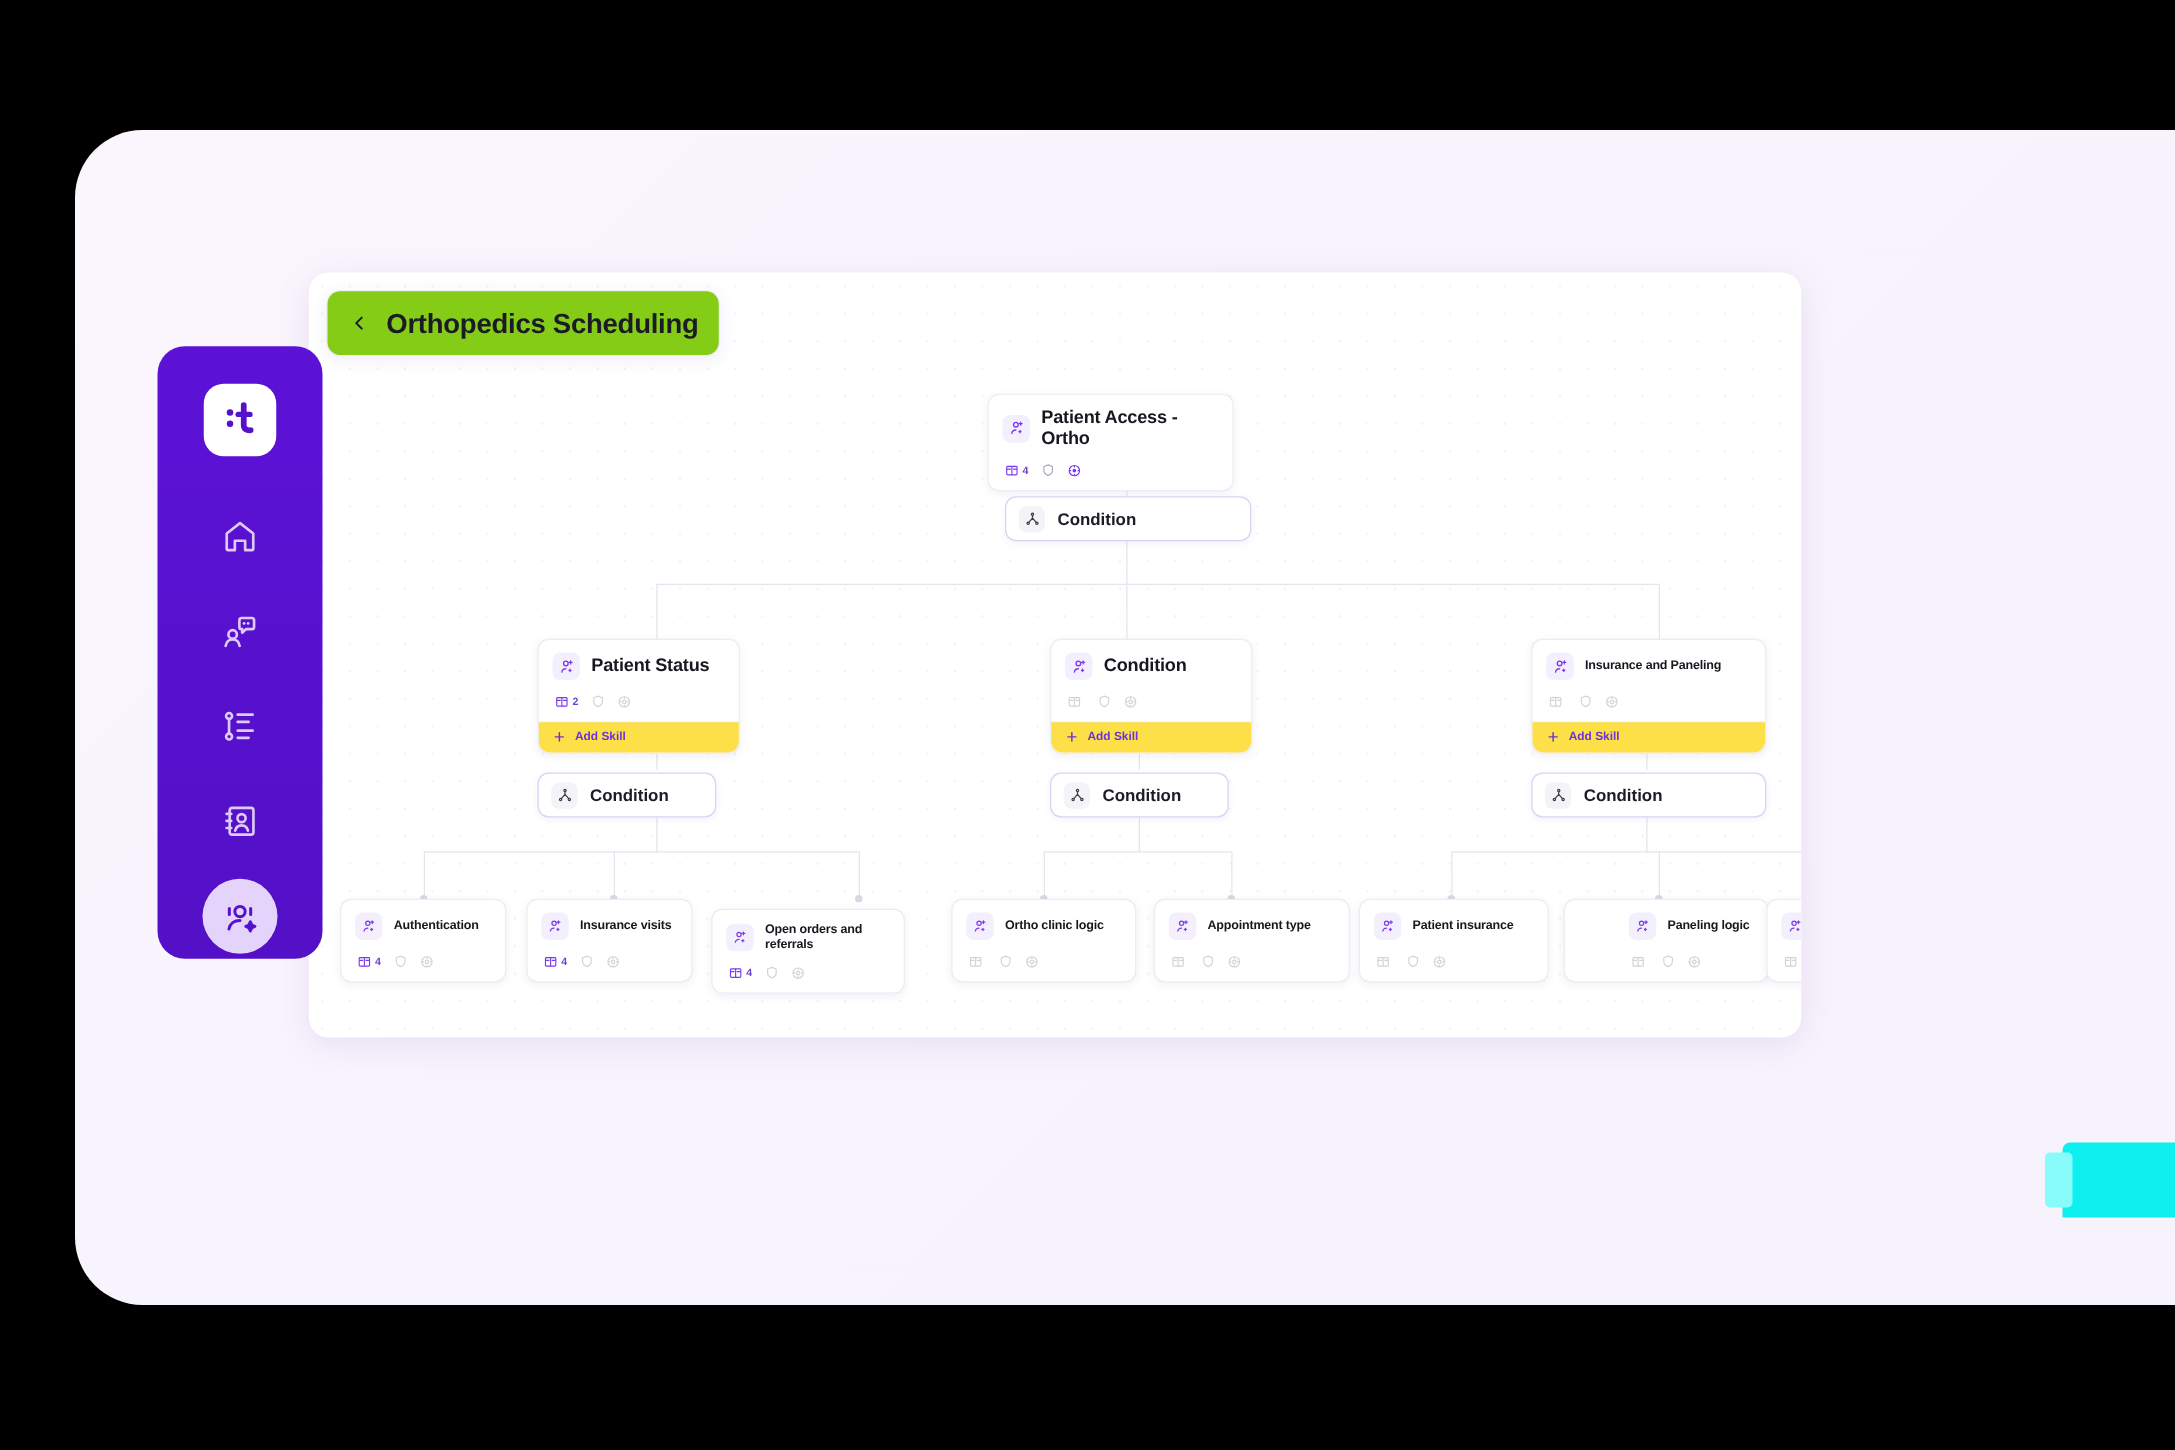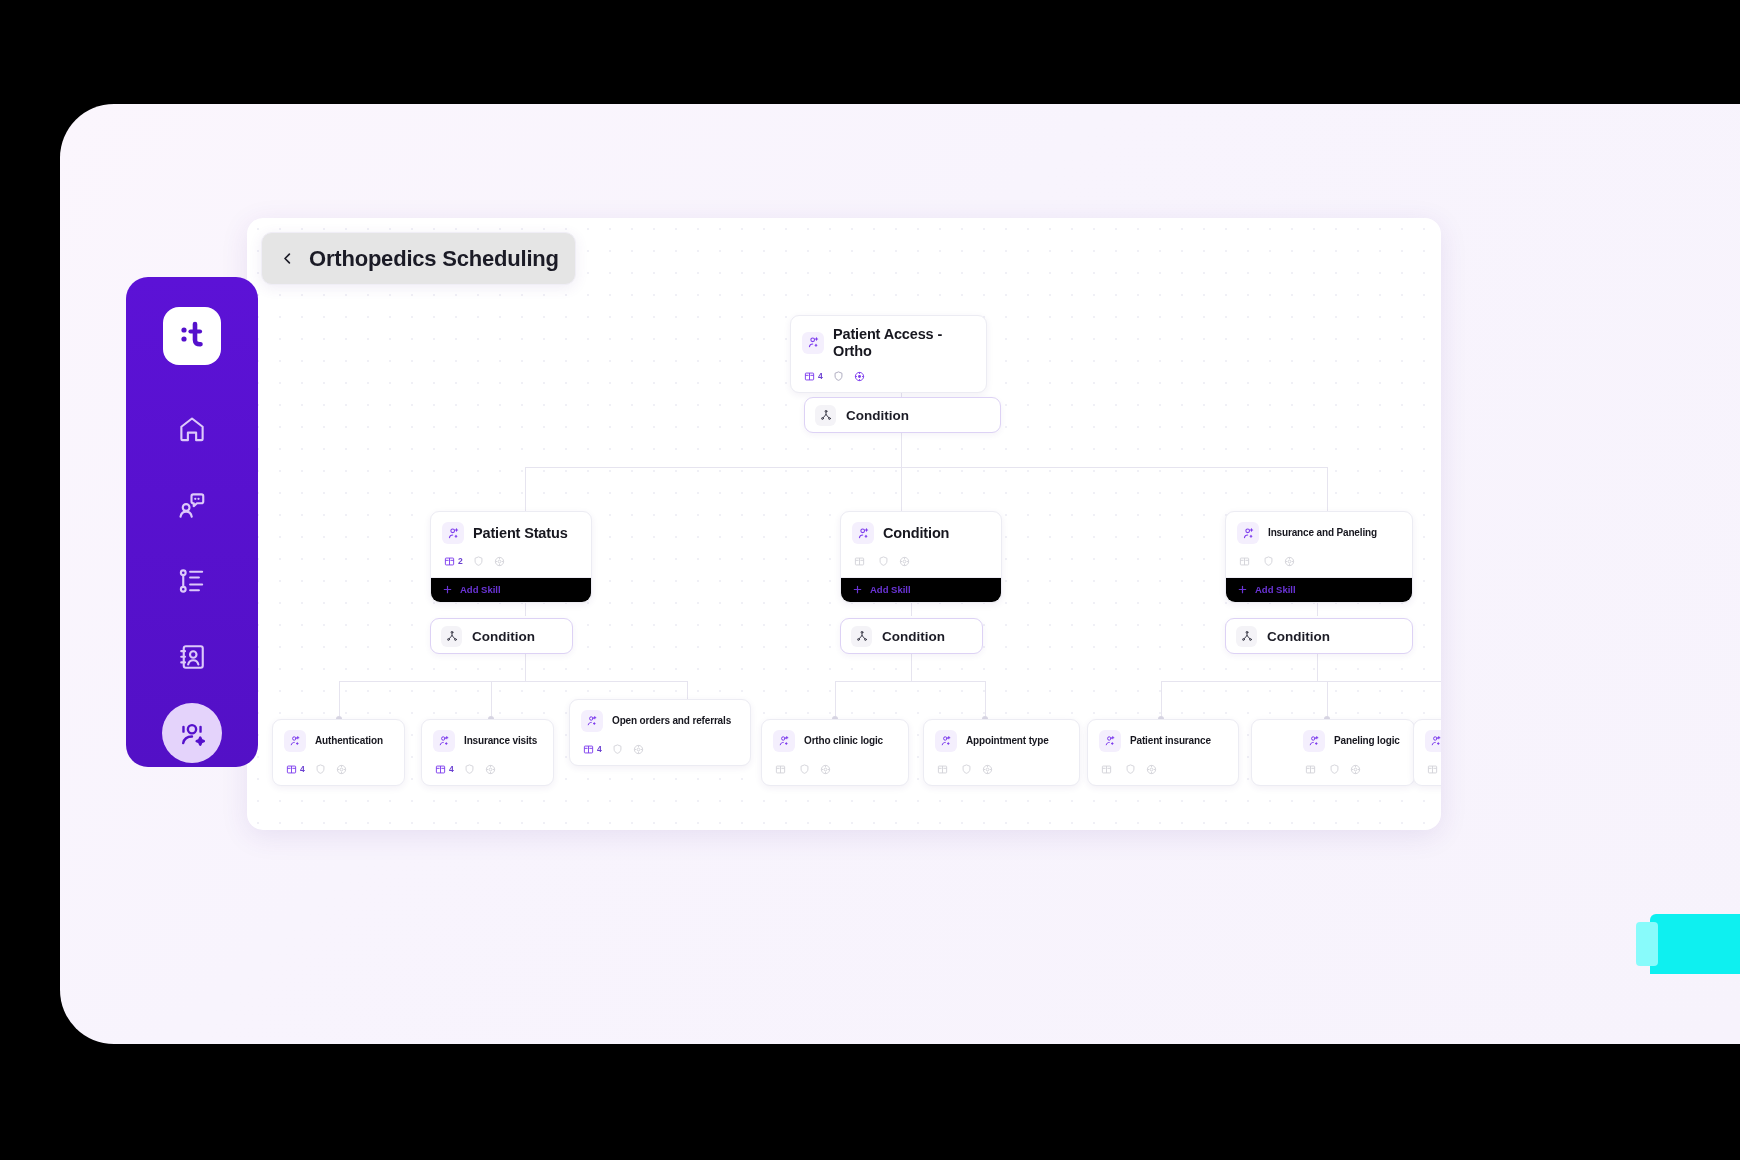--- a/index.html
+++ b/index.html
@@ -77,21 +77,21 @@
     background-image: radial-gradient(#ededf4 1px, transparent 1.1px);
     background-size: 22px 22px;
     opacity: .85;
   }
 
   
   .titlebar {
     position: absolute;
     left: 261px; top: 232px;
     width: 315px; height: 53px;
-    background: #e5e5e5;
+    background: #84cc16;
     border: 1px solid #f0eef6;
     border-radius: 11px;
     box-shadow: 0 3px 14px rgba(90,50,160,.09);
     display: flex; align-items: center;
     padding: 0 18px;
     gap: 14px;
     z-index: 8;
   }
   .back-chevron { width: 15px; height:15px; cursor:pointer; flex:none;}
   .title-text { font-size: 22px; font-weight: 700; color: #1b1b26; letter-spacing:-.2px; white-space:nowrap;}
@@ -121,21 +121,21 @@
     height: 16px;
     padding: 0 2px;
     border-radius: 4px;
   }
   .meta-count { font-size: 8.5px; color:#6a3fd1; font-weight:700; }
   .meta-chip.dim svg { opacity: .30; }
   .meta-chip.dim .meta-count { color:#b9b9c6; }
 
   .node-foot {
     border-top: 1px solid #f0eef6;
-    background: #000000;
+    background: #fde047;
     border-radius: 0 0 9px 9px;
     padding: 6px 11px 7px;
     display:flex; align-items:center; gap:7px;
     cursor:pointer;
   }
   .add-skill-label { font-size: 9.5px; font-weight: 700; color:#6a34d6; }
 
   
   .cond {
     position:absolute;
@@ -539,21 +539,21 @@
           <svg width="11" height="11" viewBox="0 0 24 24" fill="none" stroke="#6c6c80" stroke-width="2">
             <circle cx="12" cy="12" r="9"></circle>
               <circle cx="12" cy="12" r="3"></circle>
               <path d="M12 3v4M12 17v4M3 12h4M17 12h4"></path>
           </svg>
         </span>
       </div>
     </div>
   </div>
 
-  <div class="node" style="left:322px; top:481px; width:182px;">
+  <div class="node" style="left:322px; top:509px; width:155px;">
     <div class="node-body">
       <div class="node-head">
         <span class="node-badge">
           <svg width="12" height="12" viewBox="0 0 24 24" fill="none" stroke="#7c3aed" stroke-width="2" stroke-linecap="round">
             <circle cx="10.5" cy="7" r="3.4"></circle>
               <path d="M4.5 19.6c.5-3 2.9-4.8 6-4.8"></path>
             <path d="M17.5 3.2v4.4M15.3 5.4h4.4M16.6 15.4v3.4M15 17.1h3.2"></path>
           </svg>
         </span>
         <span class="node-title sm">Open orders and referrals</span>

